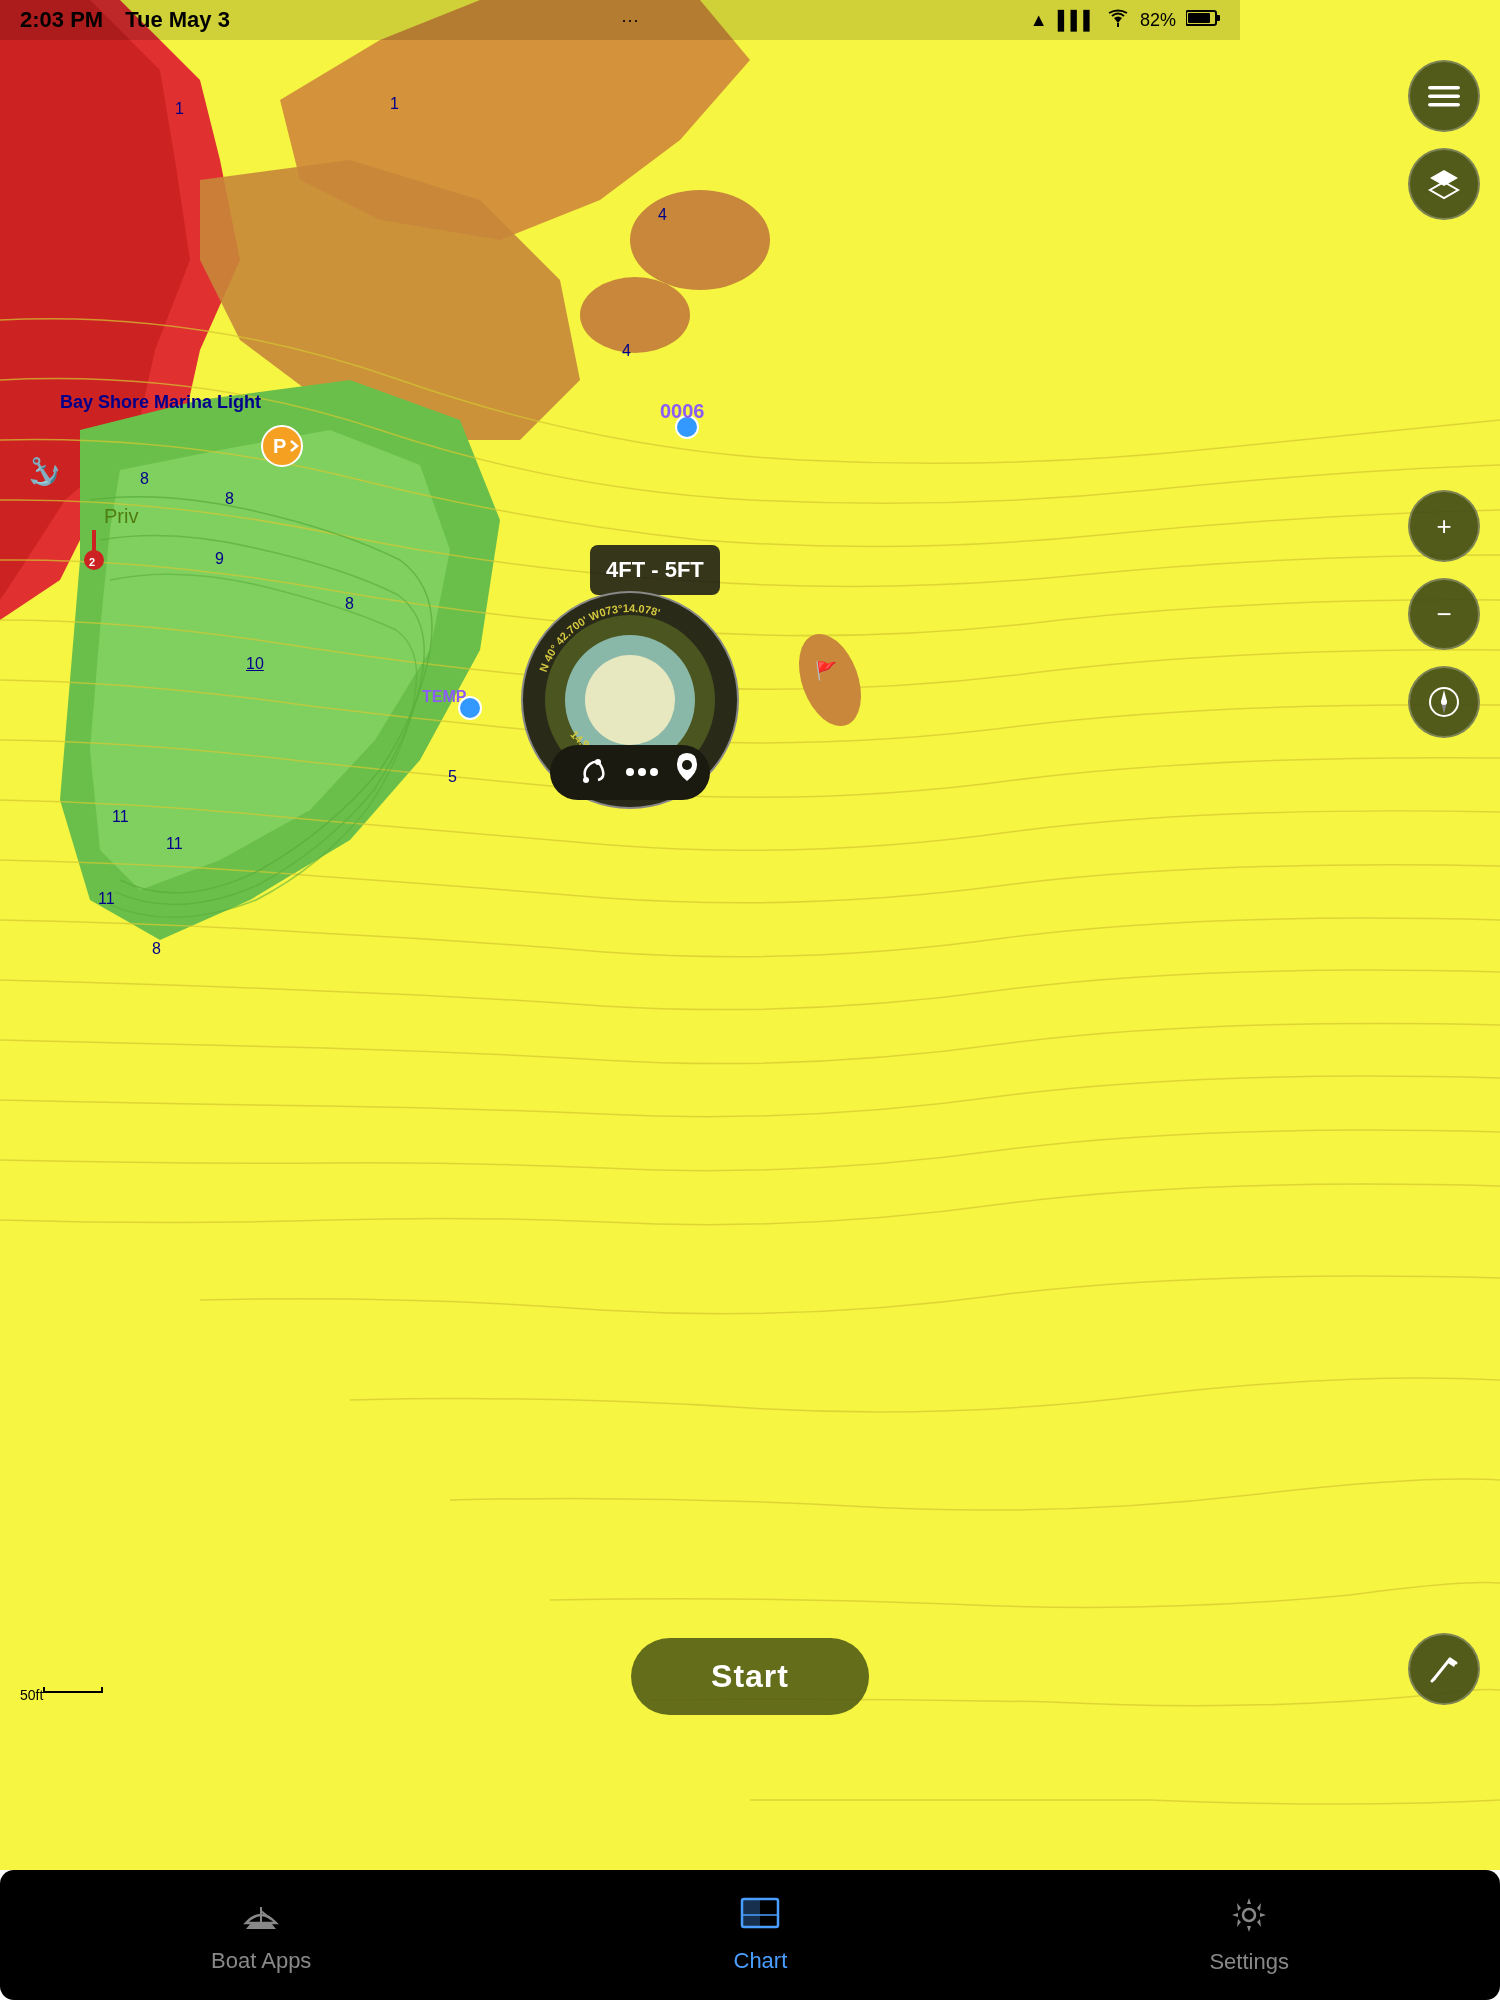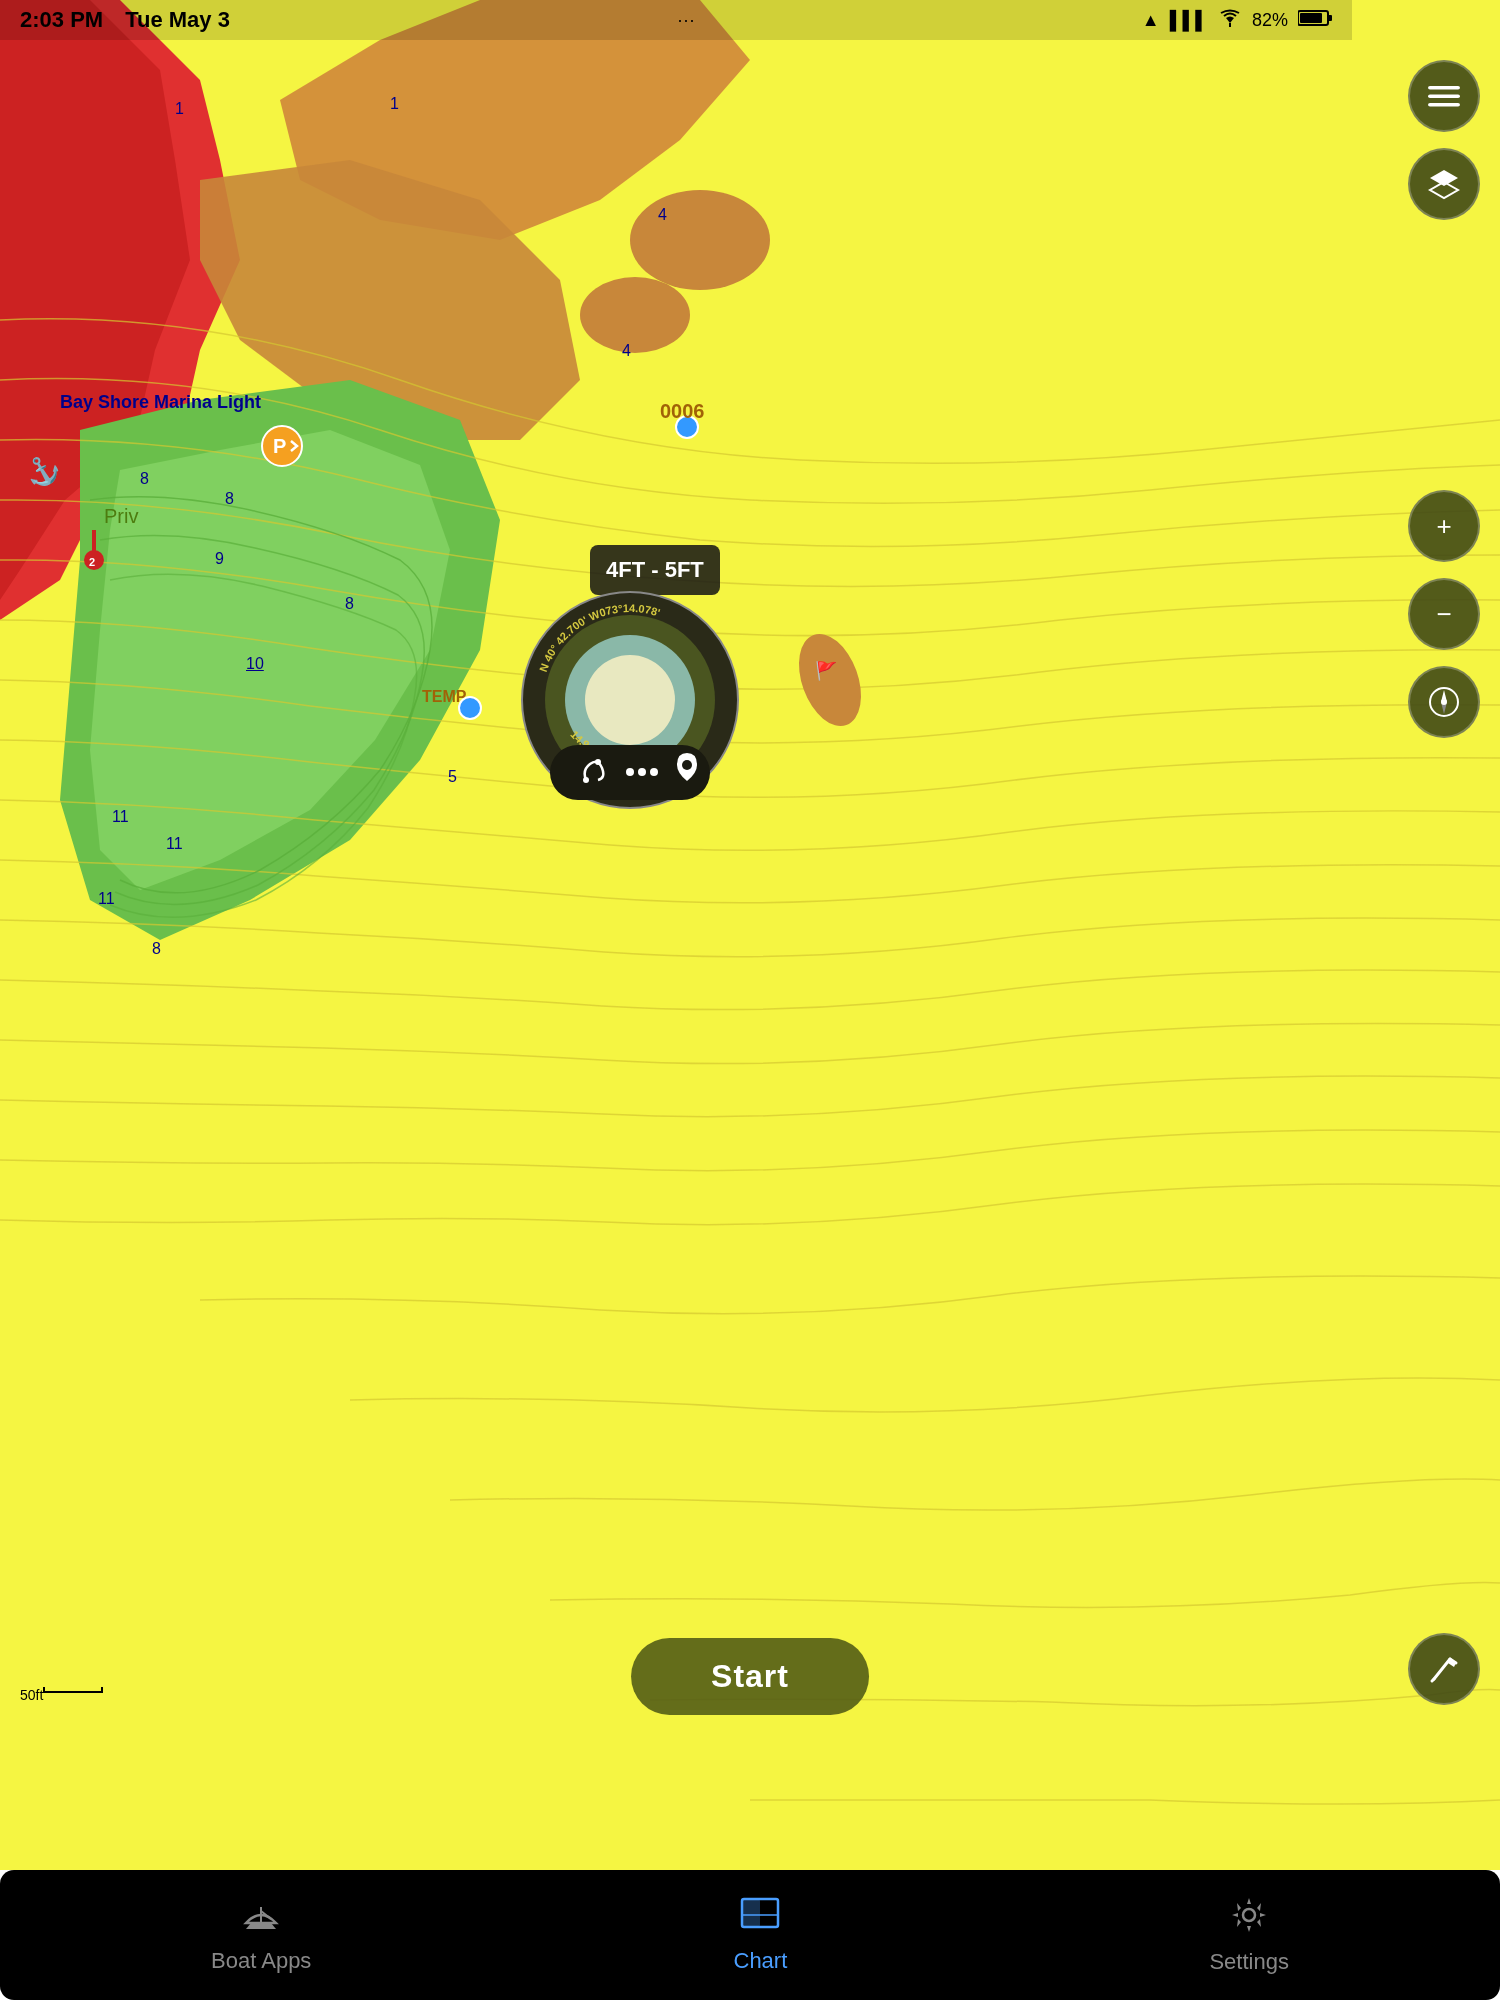--- a/index.html
+++ b/index.html
@@ -1,20 +1,20 @@
 <!DOCTYPE html>
 <html><head>
   <meta charset="utf-8">
   <style>
     * { margin: 0; padding: 0; box-sizing: border-box; }
     html, body { width: 1500px; height: 2000px; overflow: hidden; font-family: -apple-system, sans-serif; }
 
     
     #status-bar {
-      position: absolute; top: 0; left: 0; width: 1352px; height: 40px;
+      position: absolute; top: 0; left: 0; width: 1240px; height: 40px;
       background: rgba(0,0,0,0.15);
       display: flex; align-items: center; justify-content: space-between;
       padding: 0 20px; z-index: 100;
     }
     #status-time { color: #000; font-size: 22px; font-weight: 600; }
     #status-date { color: #000; font-size: 22px; font-weight: 600; margin-left: 10px; }
     #status-center { display: flex; gap: 8px; }
     #status-center span { color: #000; font-size: 18px; }
     #status-right { display: flex; align-items: center; gap: 10px; }
     #status-right span { color: #000; font-size: 18px; }
@@ -75,21 +75,21 @@
     .blue-dot {
       position: absolute; width: 24px; height: 24px; border-radius: 50%;
       background: #3399ff; border: 2px solid #fff; z-index: 40;
     }
     #dot-0006 { top: 415px; left: 675px; }
     #dot-temp { top: 696px; left: 458px; }
 
     
     .map-label {
       position: absolute; z-index: 41;
-      font-size: 17px; color: #a16207; font-weight: 500;
+      font-size: 17px; color: #8b5cf6; font-weight: 500;
     }
     #label-0006 { top: 400px; left: 660px; }
     #label-temp { top: 680px; left: 425px; font-size: 16px; }
     #label-bayshore { top: 392px; left: 60px; color: #00008b; font-size: 18px; font-weight: 600; }
     #label-priv { top: 505px; left: 80px; color: #4d7c0f; font-size: 20px; margin-left: 24px; }
 
     
     .depth-num {
       position: absolute; z-index: 38; color: #00008b; font-size: 16px;
     }

